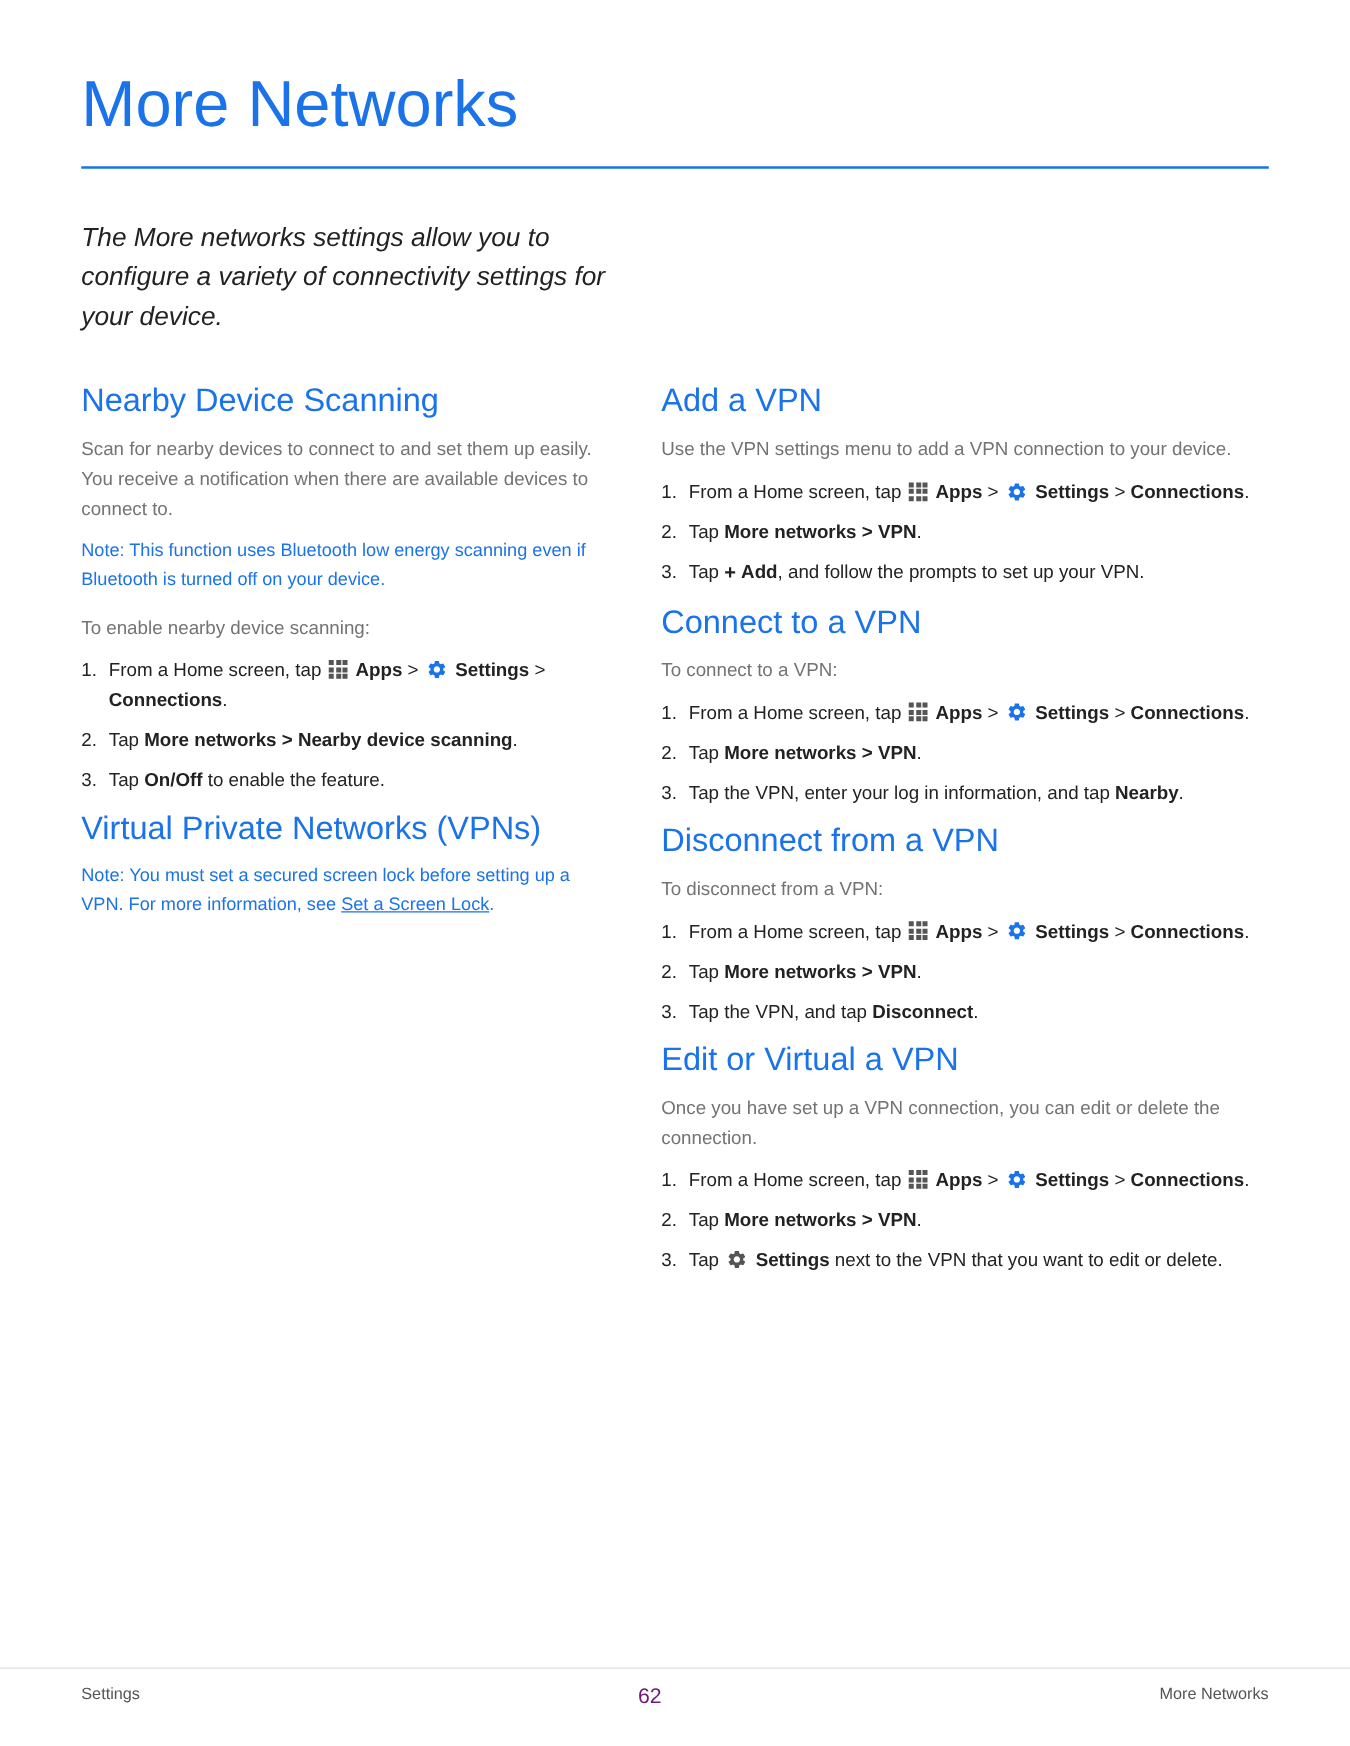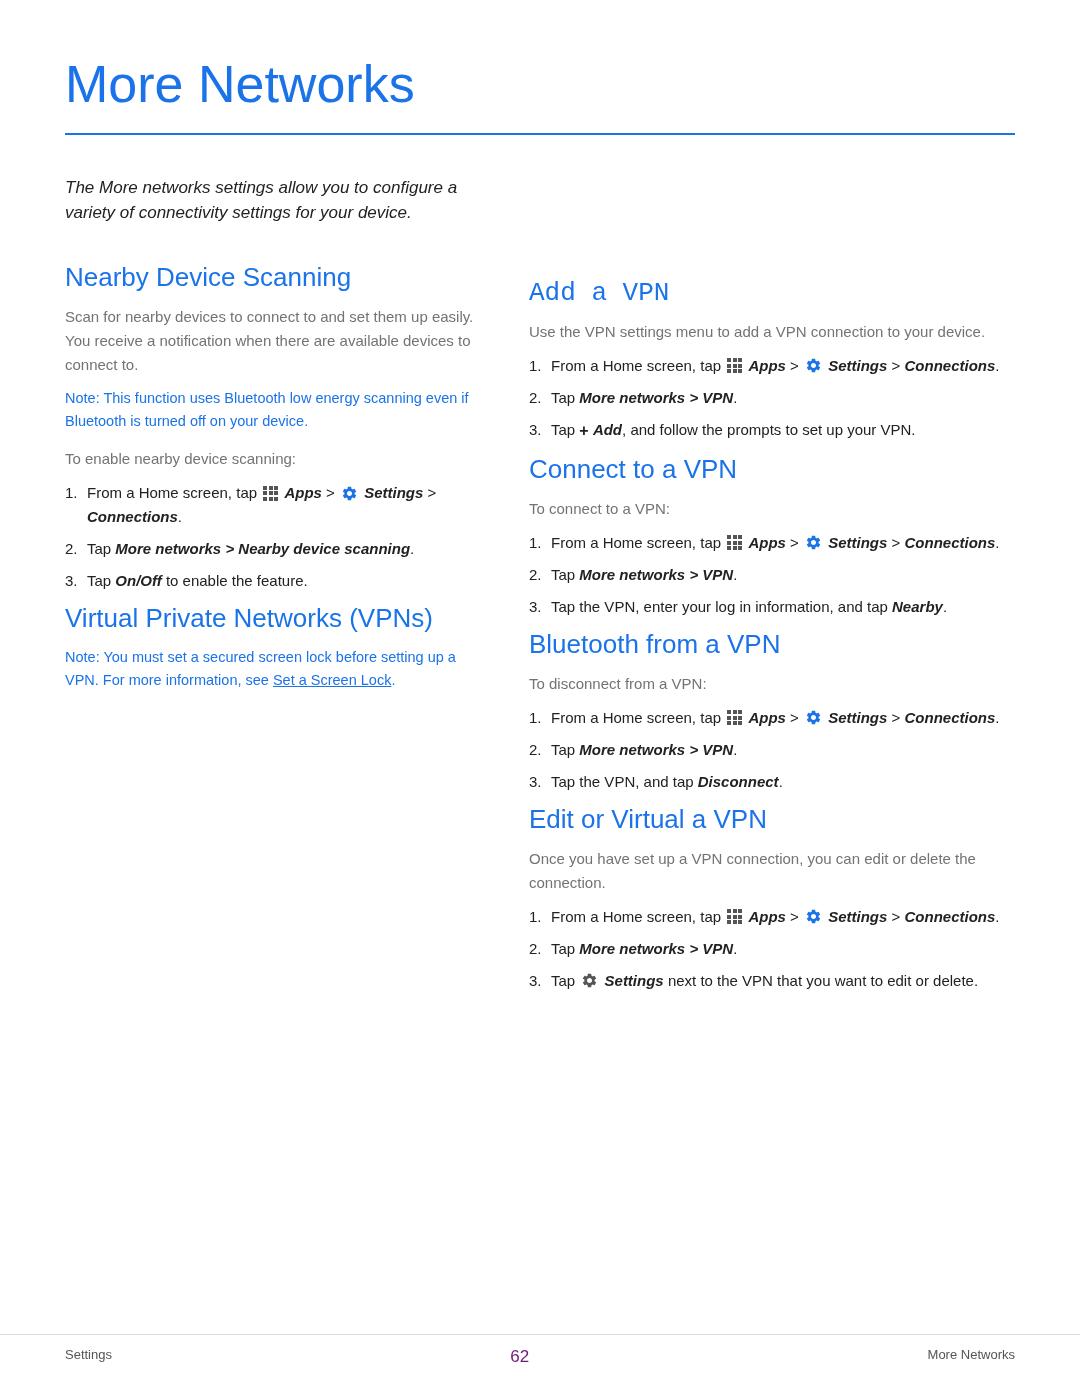--- a/index.html
+++ b/index.html
@@ -78,21 +78,21 @@
       line-height: 1.6;
       margin-bottom: 8px;
       padding-left: 22px;
       position: relative;
     }
     .steps-list li .step-num {
       position: absolute;
       left: 0;
       top: 0;
     }
-    .bold { font-weight: bold; font-style: italic; }
+    .bold { font-weight: bold; }
     .add-icon {
       display: inline-block;
       font-size: 16px;
       font-weight: bold;
       color: #222;
       vertical-align: middle;
     }
     .page-footer {
       position: absolute;
       bottom: 30px;
@@ -152,21 +152,21 @@
     }
   </style>
 </head>
 <body>
 
 <div class="page-content">
 
   <h1 class="page-title">More Networks</h1>
   <hr class="title-divider">
 
-  <p class="body-text" style="font-style: italic; font-size: 17px; color: #222; line-height: 1.5; margin-bottom: 36px; max-width: 430px;">The More networks settings allow you to configure a variety of connectivity settings for your device.</p>
+  <p class="body-text" style="font-style: italic; font-size: 21px; color: #222; line-height: 1.5; margin-bottom: 36px; max-width: 430px;">The More networks settings allow you to configure a variety of connectivity settings for your device.</p>
 
   <div class="two-col">
 
     <div class="col-left">
 
       <h2 class="section-heading">Nearby Device Scanning</h2>
       <p class="body-text">Scan for nearby devices to connect to and set them up easily. You receive a notification when there are available devices to connect to.</p>
       <p class="note-text">
         <span class="note-label">Note</span>: This function uses Bluetooth low energy scanning even if Bluetooth is turned off on your device.
       </p>
@@ -205,21 +205,21 @@
       </ol>
 
       <h2 class="section-heading">Virtual Private Networks (VPNs)</h2>
       <p class="note-text">
         <span class="note-label">Note</span>: You must set a secured screen lock before setting up a VPN. For more information, see <a class="link" href="#">Set a Screen Lock</a>.
       </p>
     </div>
 
     <div class="col-right">
 
-      <h2 class="section-heading" style="margin-top:16px;font-family:Liberation Mono, monospace;">Add a VPN</h2>
+      <h2 class="section-heading" style="margin-top:0;">Add a VPN</h2>
       <p class="body-text">Use the VPN settings menu to add a VPN connection to your device.</p>
       <ol class="steps-list">
         <li>
           <span class="step-num">1.</span>
           From a Home screen, tap
           <span class="icon-apps">
             <span></span>
               <span></span>
               <span></span>
             <span></span>
@@ -273,21 +273,21 @@
         <li>
           <span class="step-num">2.</span>
           Tap <span class="bold">More networks &gt; VPN</span>.
         </li>
         <li>
           <span class="step-num">3.</span>
           Tap the VPN, enter your log in information, and tap <span class="bold">Nearby</span>.
         </li>
       </ol>
 
-      <h2 class="section-heading">Bluetooth from a VPN</h2>
+      <h2 class="section-heading">Disconnect from a VPN</h2>
       <p class="body-text">To disconnect from a VPN:</p>
       <ol class="steps-list">
         <li>
           <span class="step-num">1.</span>
           From a Home screen, tap
           <span class="icon-apps">
             <span></span>
               <span></span>
               <span></span>
             <span></span>

